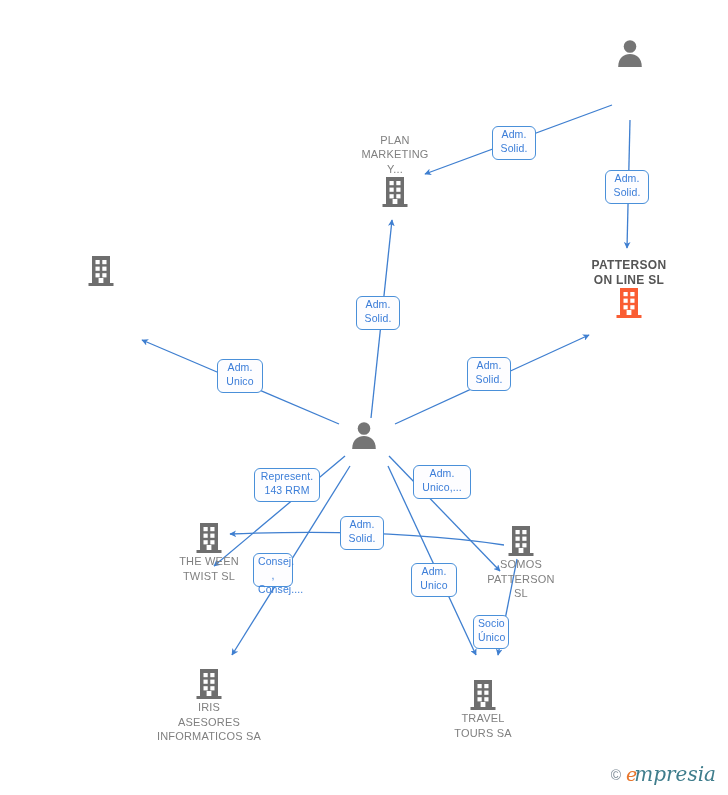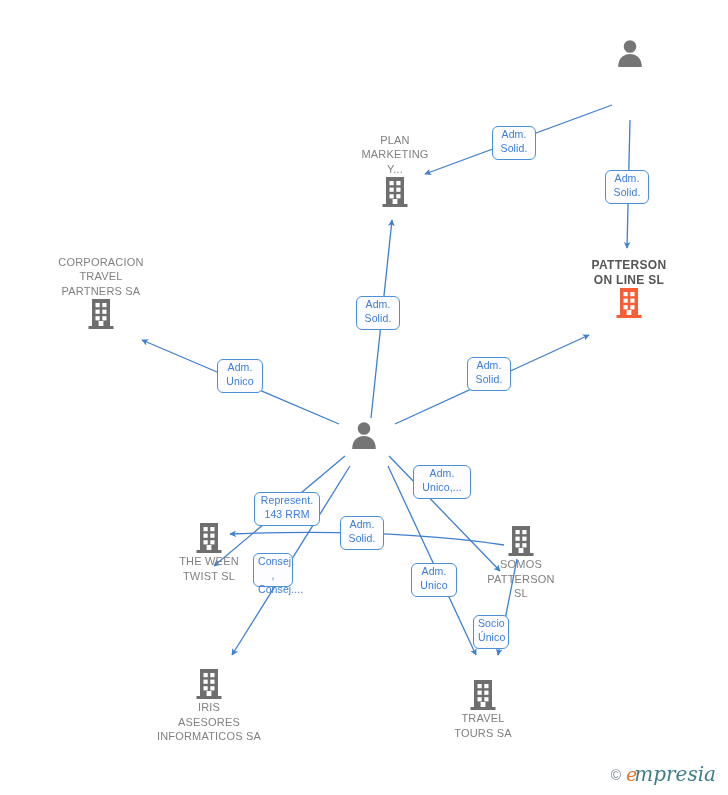--- a/index.html
+++ b/index.html
@@ -163,23 +163,20 @@
             <rect x="15.3" y="5" width="4.2" height="4.2" fill="#ffffff"></rect>
             <rect x="8.5" y="11.6" width="4.2" height="4.2" fill="#ffffff"></rect>
             <rect x="15.3" y="11.6" width="4.2" height="4.2" fill="#ffffff"></rect>
             <rect x="8.5" y="18.2" width="4.2" height="4.2" fill="#ffffff"></rect>
             <rect x="15.3" y="18.2" width="4.2" height="4.2" fill="#ffffff"></rect>
             <rect x="11.6" y="23" width="4.8" height="5" fill="#ffffff"></rect>
           </svg>
         </div>
       </div>
       <div class="node" style="left: 101px; top: 254.5px;">
-        <div class="node-label company">CORPORACION
-TRAVEL
-PARTNERS SA</div>
         <div class="icon-wrap">
           <svg class="node-icon" width="28" height="32" viewBox="0 0 28 32" xmlns="http://www.w3.org/2000/svg">
             <rect x="5" y="1" width="18" height="27" fill="#6e6e6e"></rect>
             <rect x="1.5" y="28" width="25" height="3" fill="#6e6e6e"></rect>
             <rect x="8.5" y="5" width="4.2" height="4.2" fill="#ffffff"></rect>
             <rect x="15.3" y="5" width="4.2" height="4.2" fill="#ffffff"></rect>
             <rect x="8.5" y="11.6" width="4.2" height="4.2" fill="#ffffff"></rect>
             <rect x="15.3" y="11.6" width="4.2" height="4.2" fill="#ffffff"></rect>
             <rect x="8.5" y="18.2" width="4.2" height="4.2" fill="#ffffff"></rect>
             <rect x="15.3" y="18.2" width="4.2" height="4.2" fill="#ffffff"></rect>
@@ -270,21 +267,21 @@
       <div class="edge-label" style="left: 492px; top: 126px; width: 44px; height: 34px;">Adm.
 Solid.</div>
       <div class="edge-label" style="left: 605px; top: 170px; width: 44px; height: 34px;">Adm.
 Solid.</div>
       <div class="edge-label" style="left: 356px; top: 296px; width: 44px; height: 34px;">Adm.
 Solid.</div>
       <div class="edge-label" style="left: 467px; top: 357px; width: 44px; height: 34px;">Adm.
 Solid.</div>
       <div class="edge-label" style="left: 217px; top: 359px; width: 46px; height: 34px;">Adm.
 Unico</div>
-      <div class="edge-label" style="left: 254px; top: 492px; width: 66px; height: 34px;">Represent.
+      <div class="edge-label" style="left: 254px; top: 468px; width: 66px; height: 34px;">Represent.
 143 RRM</div>
       <div class="edge-label" style="left: 413px; top: 465px; width: 58px; height: 34px;">Adm.
 Unico,...</div>
       <div class="edge-label" style="left: 253px; top: 553px; width: 40px; height: 34px;">Consej. ,
 Consej....</div>
       <div class="edge-label" style="left: 411px; top: 563px; width: 46px; height: 34px;">Adm.
 Unico</div>
       <div class="edge-label" style="left: 340px; top: 516px; width: 44px; height: 34px;">Adm.
 Solid.</div>
       <div class="edge-label" style="left: 473px; top: 615px; width: 36px; height: 34px;">Socio

